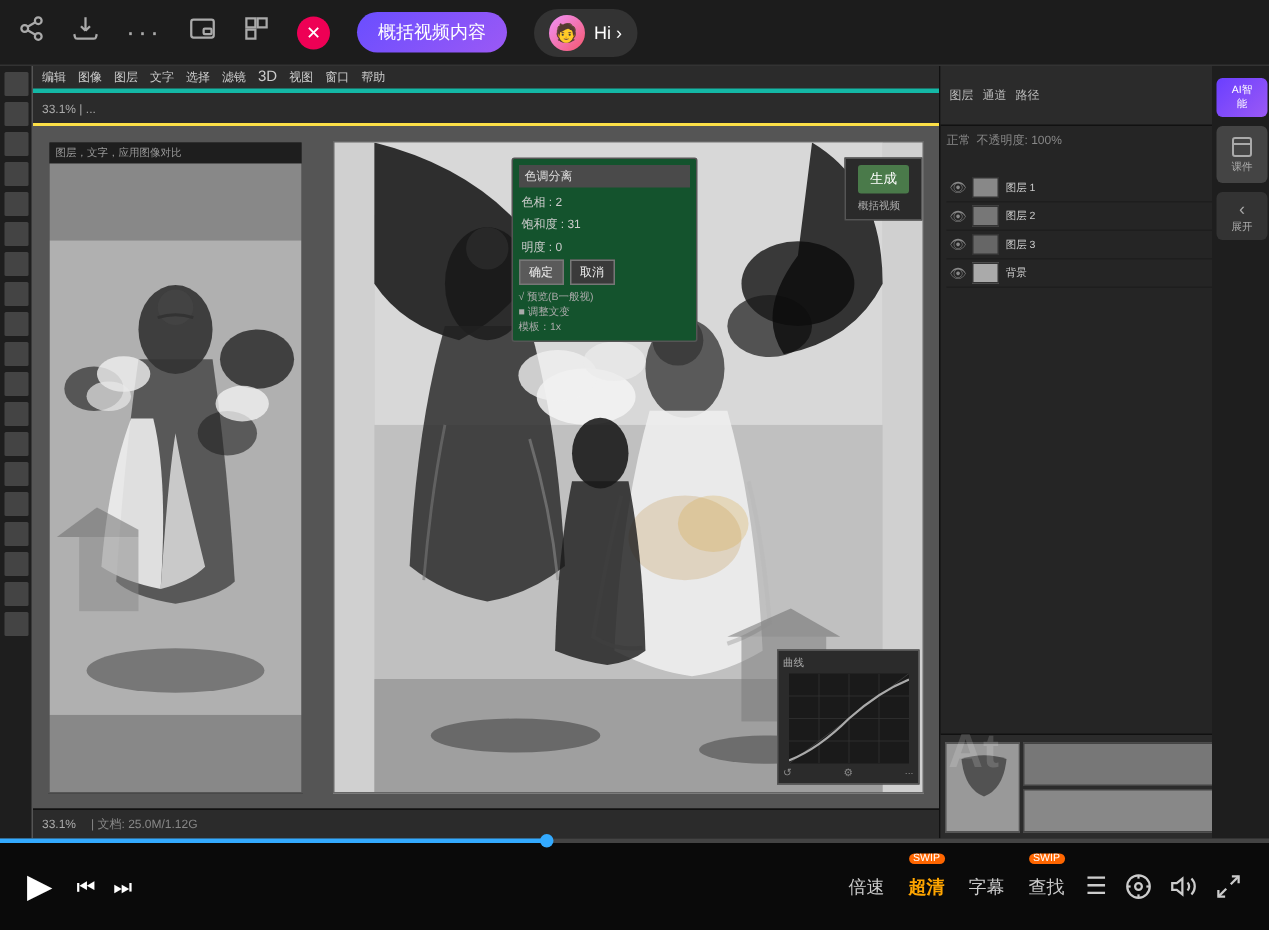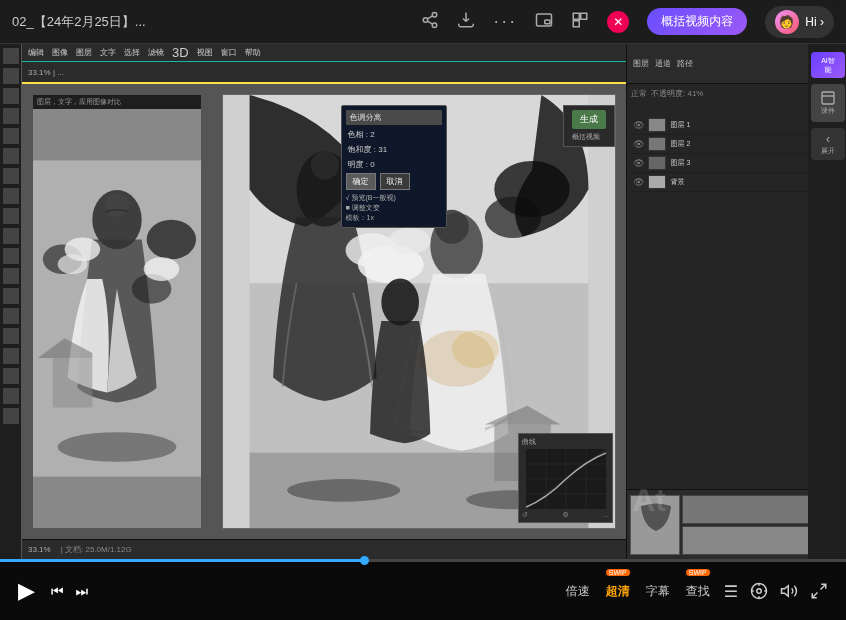--- a/index.html
+++ b/index.html
@@ -137,21 +137,21 @@
       left: 0;
       right: 0;
       height: 18px;
       background: #2b2b2b;
       display: flex;
       align-items: center;
       padding: 0 4px;
       gap: 8px;
       font-size: 9px;
       color: #bbb;
-      border-bottom: 1px solid #14b8a6;
+      border-bottom: 3px solid #14b8a6;
     }
 
     
     .ps-toolbar-row {
       position: absolute;
       top: 18px;
       left: 22px;
       right: 220px;
       height: 22px;
       background: #2b2b2b;
@@ -224,22 +224,22 @@
       font-size: 9px;
       color: #bbb;
       gap: 6px;
     }
 
     
     .ps-dialog {
       position: absolute;
       top: 60px;
       left: 30%;
-      width: 106px;
-      background: #0f172a;
+      width: 124px;
+      background: #14532d;
       border: 1px solid #555;
       border-radius: 2px;
       padding: 4px;
       font-size: 9px;
       color: #ccc;
     }
     .ps-dialog-title {
       background: #4a4a4a;
       padding: 2px 4px;
       margin-bottom: 3px;
@@ -511,21 +511,20 @@
       right: 200px;
       font-size: 28px;
       color: rgba(255,255,255,0.15);
       font-weight: bold;
     }
   </style>
 </head>
 <body>
 
 <div class="top-bar">
-  <span class="top-bar-title">02_【24年2月25日】...</span>
   <div class="top-bar-icons">
     <span class="top-bar-icon" title="share">
       
       <svg width="18" height="18" viewBox="0 0 24 24" fill="none" stroke="#aaa" stroke-width="2">
         <circle cx="18" cy="5" r="3"></circle>
           <circle cx="6" cy="12" r="3"></circle>
           <circle cx="18" cy="19" r="3"></circle>
         <line x1="8.59" y1="13.51" x2="15.42" y2="17.49"></line>
           <line x1="15.41" y1="6.51" x2="8.59" y2="10.49"></line>
       </svg>
@@ -568,21 +567,21 @@
     <div class="ps-bg"></div>
 
     <div class="ps-menubar">
       <span style="font-size:8px;color:#ccc">文件</span>
       <span style="font-size:8px;color:#ccc">编辑</span>
       <span style="font-size:8px;color:#ccc">图像</span>
       <span style="font-size:8px;color:#ccc">图层</span>
       <span style="font-size:8px;color:#ccc">文字</span>
       <span style="font-size:8px;color:#ccc">选择</span>
       <span style="font-size:8px;color:#ccc">滤镜</span>
-      <span style="font-size:13px;color:#ccc">3D</span>
+      <span style="font-size:10px;color:#ccc">3D</span>
       <span style="font-size:8px;color:#ccc">视图</span>
       <span style="font-size:8px;color:#ccc">窗口</span>
       <span style="font-size:8px;color:#ccc">帮助</span>
     </div>
 
     <div class="ps-toolbar-row">
       <span style="font-size:8px;color:#aaa">33.1% | ...</span>
     </div>
 
     <div class="ps-left-toolbar">
@@ -745,21 +744,21 @@
 
     <div class="ps-right-panel">
       <div class="ps-right-top">
         <span style="font-size:8px;color:#bbb">图层</span>
         <span style="font-size:8px;color:#bbb">通道</span>
         <span style="font-size:8px;color:#bbb">路径</span>
       </div>
       <div class="layers-panel">
         <div style="font-size:8px;color:#888;margin-bottom:17px;display:flex;gap:4px">
           <span>正常</span>
-          <span>不透明度: 41%</span>
+          <span>不透明度: 100%</span>
         </div>
         <div class="layer-item">
           <span class="layer-eye">👁</span>
           <div class="layer-thumb" style="background:#888"></div>
           <span style="font-size:7px;color:#ccc">图层 1</span>
         </div>
         <div class="layer-item">
           <span class="layer-eye">👁</span>
           <div class="layer-thumb" style="background:#777"></div>
           <span style="font-size:7px;color:#ccc">图层 2</span>

